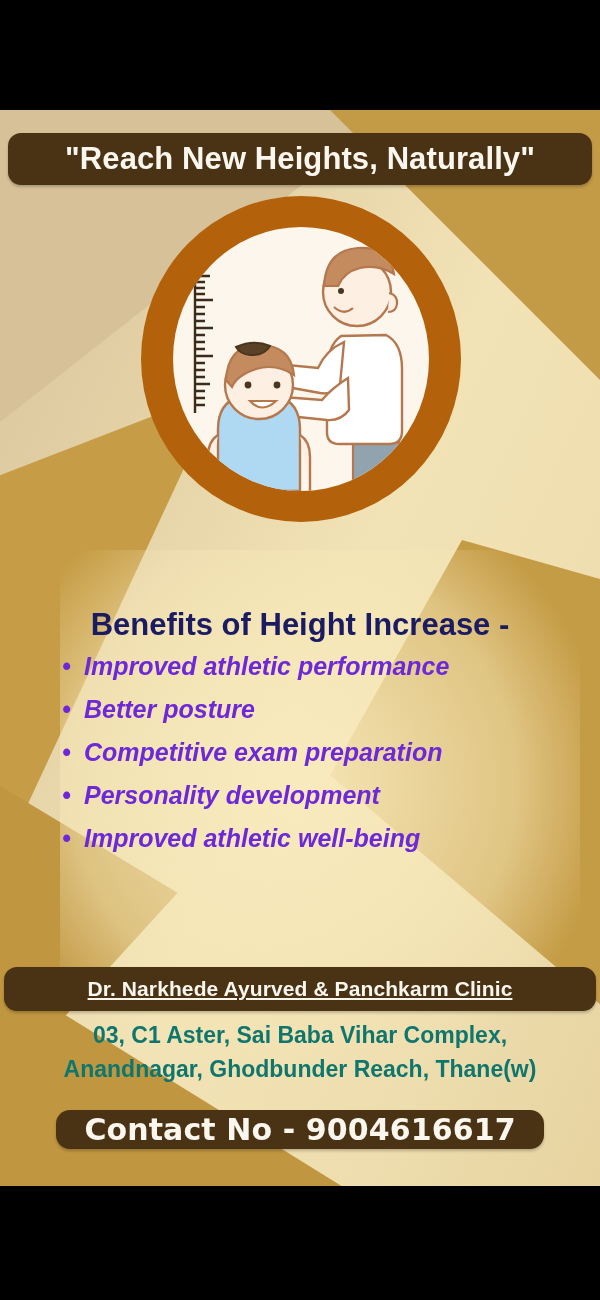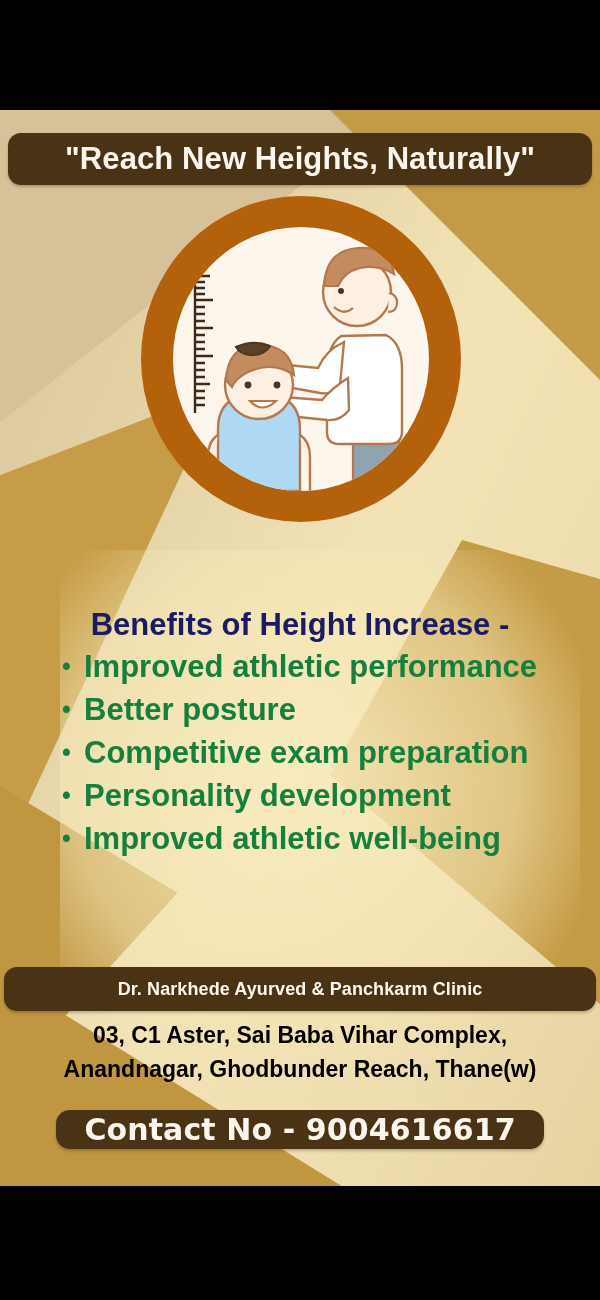--- a/index.html
+++ b/index.html
@@ -36,40 +36,40 @@
   
   .ribbon{position:absolute;background:#4A3315;border-radius:13px;
      display:flex;align-items:center;justify-content:center;z-index:20;
      box-shadow:0 2px 3px rgba(0,0,0,.22);}
   .ribbon span{color:#FBF7EF;font-weight:bold;letter-spacing:.1px;white-space:nowrap;}
 
   #title-ribbon{left:8px;top:23px;width:584px;height:52px;}
   #title-ribbon span{font-size:31px;}
 
   #clinic-ribbon{left:4px;top:857px;width:592px;height:44px;}
-  #clinic-ribbon span{font-size:18px;}
+  #clinic-ribbon span{font-size:21px;text-decoration:underline;}
 
   #contact-ribbon{left:56px;top:1000px;width:488px;height:39px;border-radius:14px;}
   #contact-ribbon span{font-size:30px;font-family:"DejaVu Sans",sans-serif;}
 
   
   #hero{position:absolute;left:110px;top:78px;width:382px;height:350px;z-index:15;}
 
   
   #benefits-title{position:absolute;left:0;top:465px;width:600px;text-align:center;z-index:18;
      color:#1B1B63;font-size:31px;font-weight:bold;margin-top:32px;}
   #benefits-list{position:absolute;left:58px;top:535px;width:520px;z-index:18;
      margin:0;padding:0;list-style:none;}
-  #benefits-list li{position:relative;color:#15803d;font-size:31px;font-weight:bold;
-     line-height:43px;padding-left:26px;}
+  #benefits-list li{position:relative;color:#6d28d9;font-size:25px;font-weight:bold;
+     line-height:43px;padding-left:26px;font-style:italic;}
   #benefits-list li:before{content:"\2022";position:absolute;left:4px;top:0;font-size:25px;}
 
   
   #address{position:absolute;left:0;top:908px;width:600px;text-align:center;z-index:18;}
-  #address div{color:#000000;font-size:23px;font-weight:bold;line-height:34px;}
+  #address div{color:#0f766e;font-size:23px;font-weight:bold;line-height:34px;}
 </style>
 </head>
 <body>
 
 <div id="poster">
 
   <div class="bar-top"></div>
 
   <div id="canvas">
 

